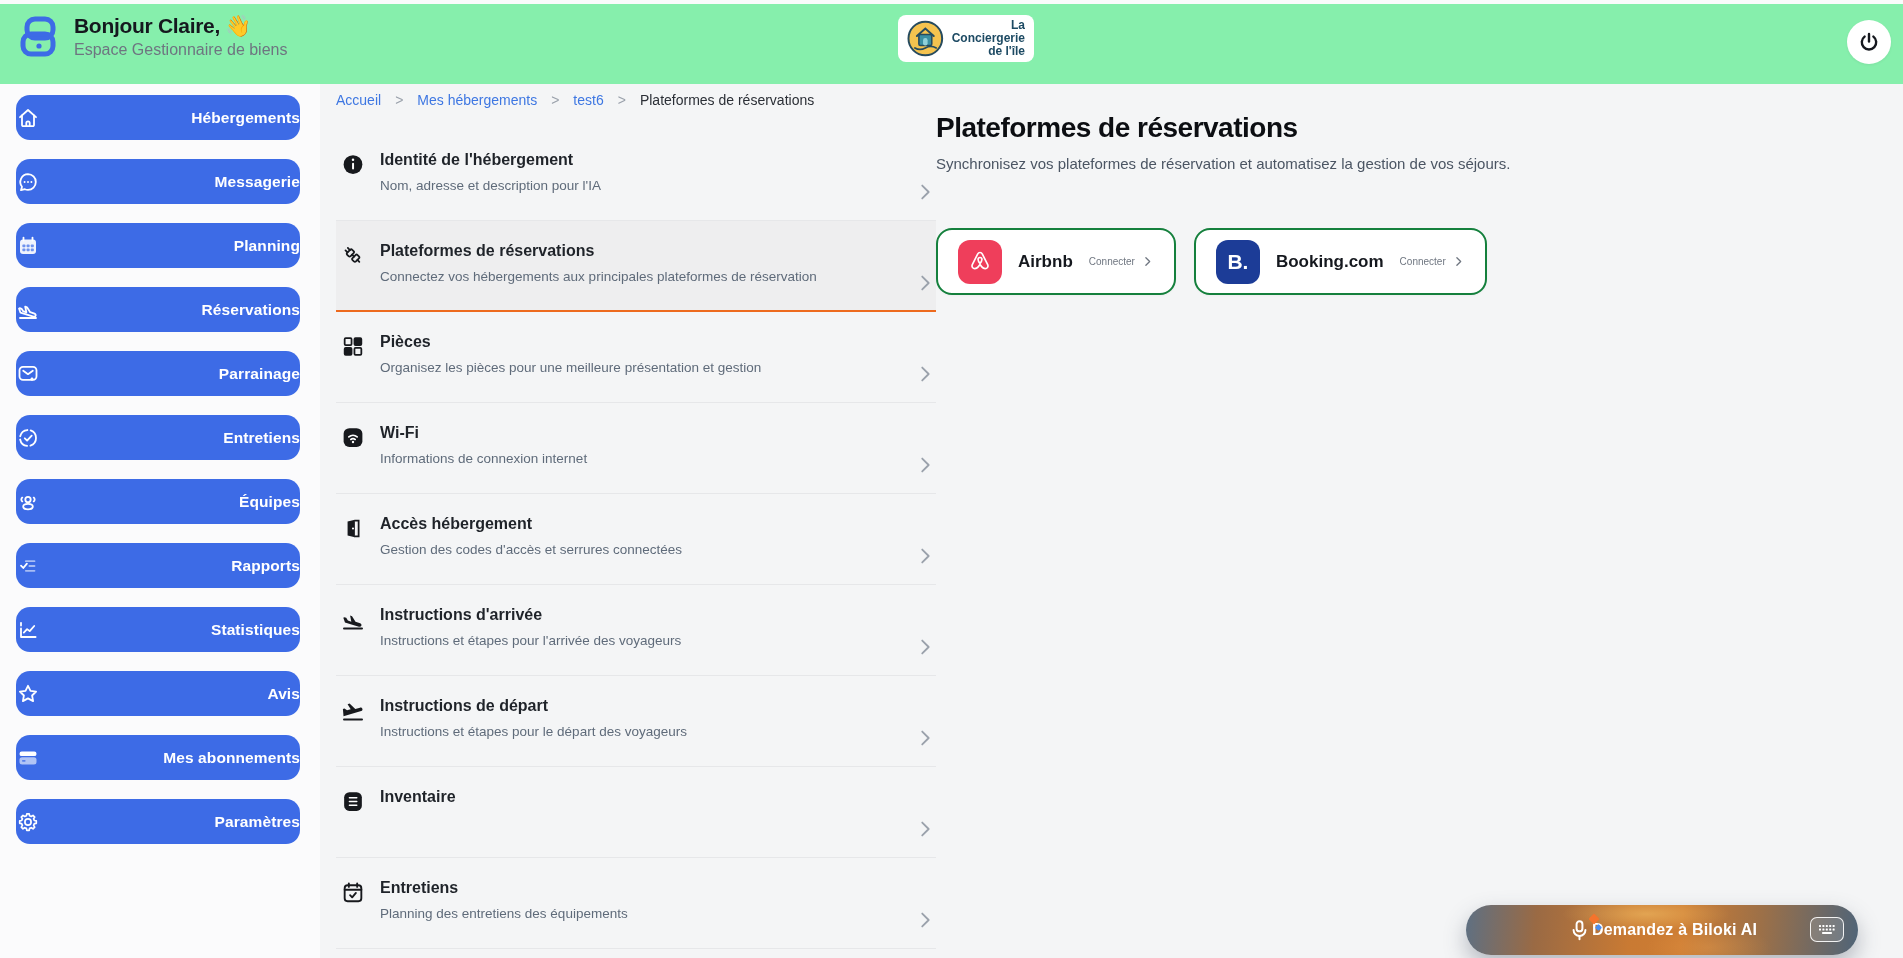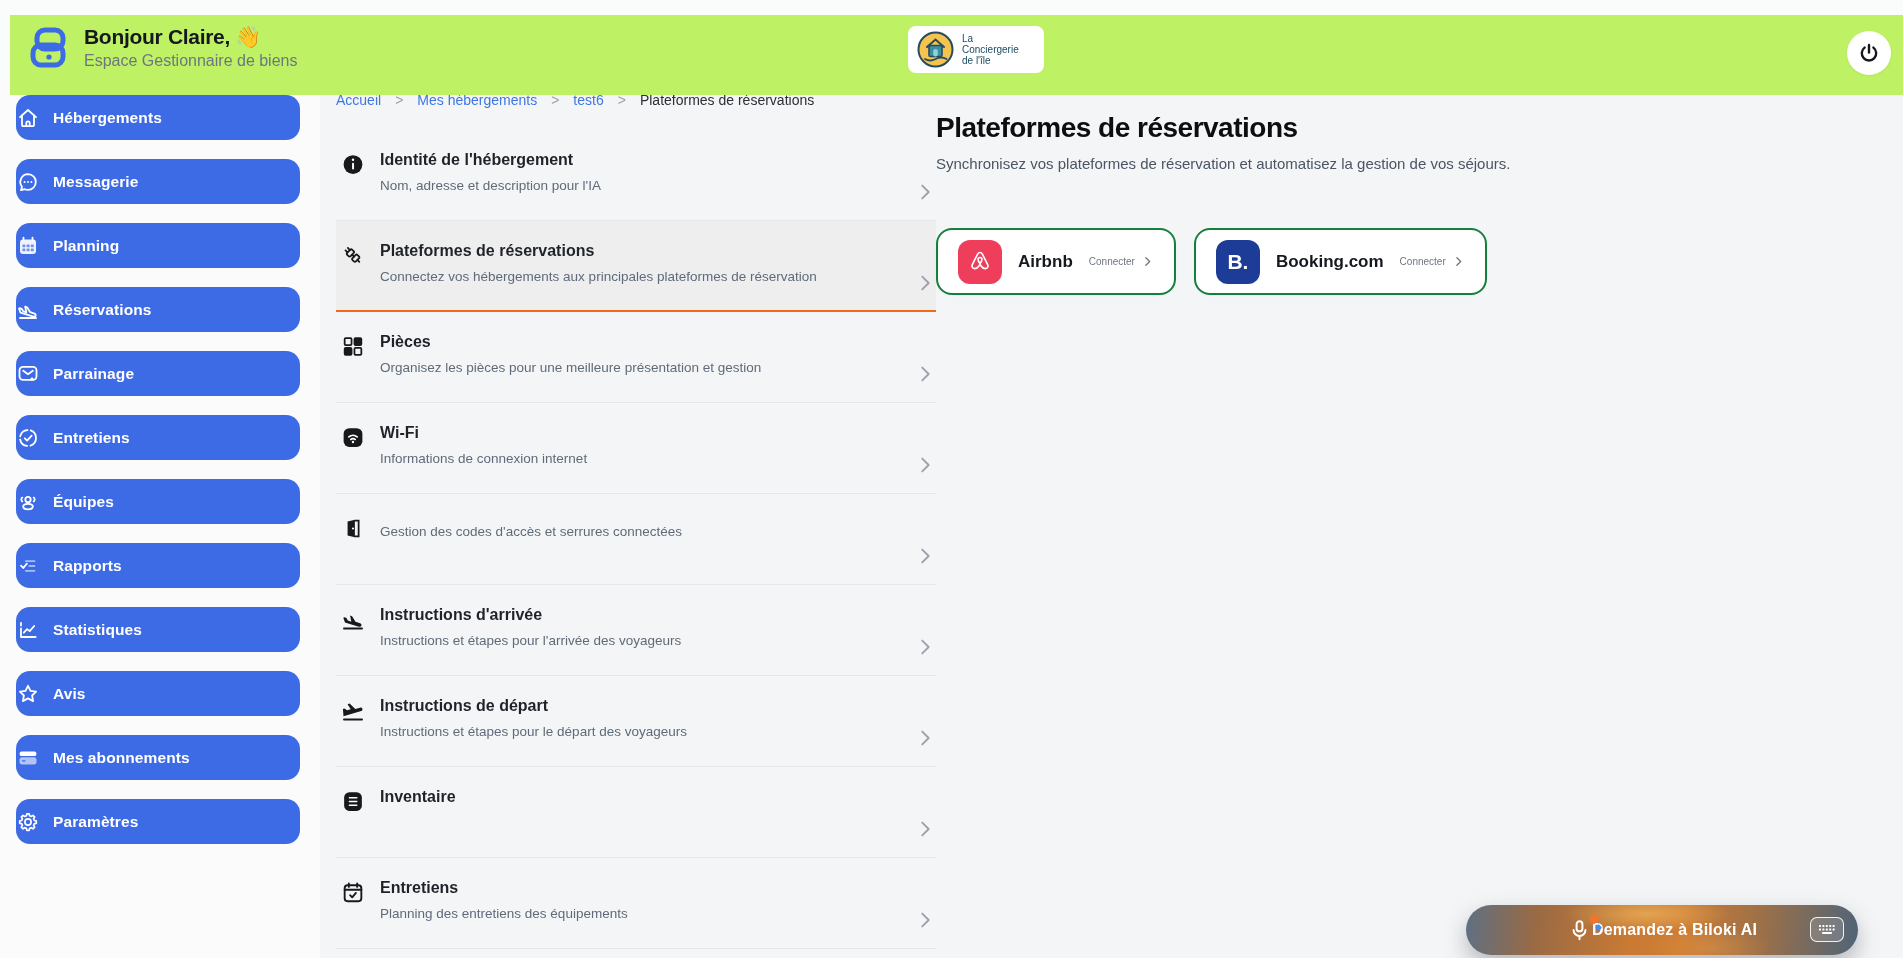--- a/index.html
+++ b/index.html
@@ -6,38 +6,38 @@
   html,body { width:1903px; height:958px; }
   body {
     position:relative; overflow:hidden;
     background:#fafbfb;
     font-family:"Liberation Sans", sans-serif;
     color:#20242b;
   }
   svg { display:block; }
 
   
-  .header { position:absolute; top:15px; left:0; right:0; height:80px; background:#bef264; z-index:3;margin-left:10px; }
+  .header { position:absolute; top:4px; left:0; right:0; height:80px; background:#86efac; z-index:3; }
   .brand { position:absolute; left:14px; top:8px; display:flex; align-items:center; gap:12px; }
   .brand-mark { width:48px; height:48px; }
   .greet-title { font-size:21px; font-weight:800; color:#15181e; letter-spacing:-0.3px; }
   .greet-sub { font-size:16px; color:#6e7580; margin-top:3px; }
 
   .center-logo { position:absolute; left:898px; top:11px; width:136px; height:47px;
     background:#ffffff; border-radius:8px; display:flex; align-items:center; gap:8px; padding:5px 9px; }
-  .center-logo-text { font-size:10px; line-height:1.1; font-weight:400; color:#1d4a63; }
+  .center-logo-text { font-size:12px; line-height:1.1; font-weight:700; color:#1d4a63;text-align:right; }
 
   .power-btn { position:absolute; right:12px; top:16px; width:44px; height:44px; border-radius:50%;
     background:#ffffff; display:flex; align-items:center; justify-content:center; cursor:pointer;
     box-shadow:0 1px 3px rgba(0,0,0,.06); border:none; }
 
   
   .sidebar { position:absolute; top:80px; left:0; width:320px; bottom:0; background:#fbfbfc; z-index:2; }
   .nav-btn { position:relative; margin:0 0 19px 16px; width:284px; height:45px; border-radius:14px;
-    background:#3d6be6; display:flex; align-items:center; gap:13px; padding-left:0; cursor:pointer; border:none; }
+    background:#3d6be6; display:flex; align-items:center; gap:13px; padding-left:0; cursor:pointer; border:none;justify-content:space-between; }
   .nav-btn:first-child { margin-top:15px; }
   .nav-label { color:#ffffff; font-size:15.5px; font-weight:700; letter-spacing:.1px; }
 
   
   .content { position:absolute; left:320px; top:80px; right:0; bottom:0; background:#f4f5f6; }
 
   .breadcrumb { position:absolute; left:16px; top:12px; font-size:14px; color:#8a919c; display:flex; gap:14px; align-items:center; }
   .crumb-link { color:#3e77e2; cursor:pointer; }
   .crumb-sep { color:#9aa1ab; }
   .crumb-current { color:#2b2f36; }
@@ -322,20 +322,21 @@
         </svg>
     </div>
 
     <div class="s-row">
       <svg class="s-icon" width="26" height="26" viewBox="0 0 24 24">
         <path d="M13.8 3.6 6.8 5.2v13.6l7 1.6Z" fill="#17191d"></path>
         <path d="M14 4.4h3.4v15.2H14" fill="none" stroke="#17191d" stroke-width="1.7" stroke-linecap="round"></path>
         <circle cx="12" cy="12" r="1" fill="#fff"></circle>
       </svg>
       <div>
+        <div class="s-title">Accès hébergement</div>
         <div class="s-sub">Gestion des codes d'accès et serrures connectées</div>
       </div>
       <svg class="s-chevron" width="22" height="22" viewBox="0 0 24 24" fill="none" stroke="#9aa1ab" stroke-width="2" stroke-linecap="round" stroke-linejoin="round">
           <path d="M9 5l7 7-7 7"></path>
         </svg>
     </div>
 
     <div class="s-row">
       <svg class="s-icon" width="26" height="26" viewBox="0 0 24 24">
         <path d="M3.6 9.8l1.9.6 1.6 2.5 3.3 1.2-1.2-5.9 1.9.7 3.3 5.2 4.5 1.6c1 .4 1.5 1.4 1.1 2.2-.4.9-1.5 1.3-2.4 1L4.3 14.8 2.7 10.2Z" fill="#17191d"></path>

